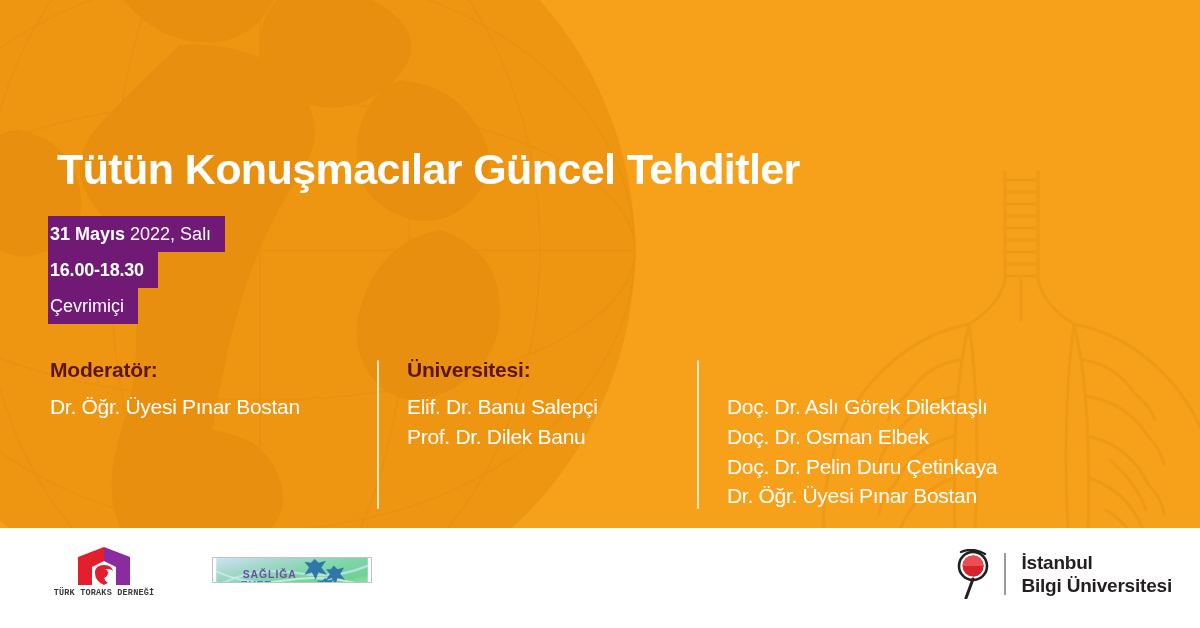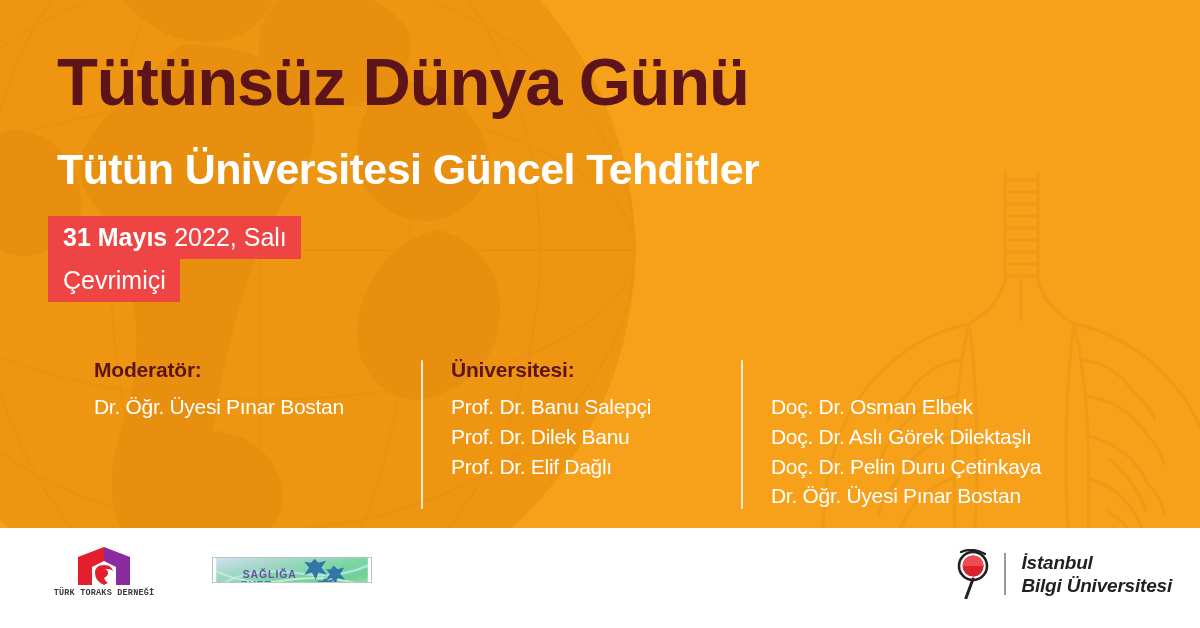--- a/index.html
+++ b/index.html
@@ -77,40 +77,39 @@
   
   .meta-stack {
     position: absolute;
     left: 48px;
     top: 216px;
     display: flex;
     flex-direction: column;
     align-items: flex-start;
   }
   .meta-line {
-    background: #ef4444;
+    background: #701a75;
     color: #FFFFFF;
-    font-size: 25px;
+    font-size: 18px;
     line-height: 1.0;
-    padding: 9px 14px 9px 15px;
+    padding: 9px 14px 9px 2px;
     white-space: nowrap;
   }
   .meta-line b { font-weight: bold; }
   .meta-line .light { font-weight: normal; }
   .meta-line.strong { font-weight: bold; letter-spacing: -0.2px; }
 
   
   .people {
     position: absolute;
     left: 50px;
     top: 358px;
     right: 30px;
     display: flex;
     align-items: flex-start;
-    margin-left: 44px;
   }
   .col { position: relative; }
   .col-moderator { width: 327px; }
   .col-speakers-a { width: 290px; padding-left: 0; }
   .col-speakers-b { width: 340px; }
 
   .col-divider {
     width: 2px;
     align-self: stretch;
     background: rgba(255,255,255,0.80);
@@ -177,21 +176,20 @@
     margin: 0 15px 0 9px;
     flex: none;
   }
   .bilgi-text {
     font-size: 19px;
     line-height: 1.22;
     font-weight: bold;
     color: #231F20;
     letter-spacing: -0.2px;
     white-space: nowrap;
-    font-style: italic;
   }
   .tt-text {
     position: absolute;
     left: 0; top: 45px;
     width: 112px;
     text-align: center;
     font-size: 8.5px;
     font-weight: bold;
     color: #3b3b3b;
     letter-spacing: 0.2px;
@@ -271,50 +269,49 @@
           <path d="M348 324 q14 14 16 30"></path>
           <path d="M310 300 q26 22 36 50"></path>
           <path d="M306 350 q26 16 34 42"></path>
         </g>
       </svg>
     </div>
   </div>
 
   <div class="panel">
 
-    <div class="headline">Tütünsüz Dünya Günü</div>
-    <div class="subhead">Tütün Üniversitesi Güncel Tehditler</div>
+    <div class="subhead">Tütün Konuşmacılar Güncel Tehditler</div>
 
     <div class="meta-stack">
       <div class="meta-line"><b>31 Mayıs</b><span class="light"> 2022, Salı</span></div>
+      <div class="meta-line strong">16.00-18.30</div>
       <div class="meta-line">Çevrimiçi</div>
     </div>
 
     <div class="people">
 
       <div class="col col-moderator">
         <div class="role-title">Moderatör:</div>
         <div class="person">Dr. Öğr. Üyesi Pınar Bostan</div>
       </div>
 
       <div class="col-divider"></div>
 
       <div class="col col-speakers-a">
         <div class="role-title">Üniversitesi:</div>
-        <div class="person">Prof. Dr. Banu Salepçi</div>
+        <div class="person">Elif. Dr. Banu Salepçi</div>
         <div class="person">Prof. Dr. Dilek Banu</div>
-        <div class="person">Prof. Dr. Elif Dağlı</div>
       </div>
 
       <div class="col-divider"></div>
 
       <div class="col col-speakers-b">
         <div class="role-title" style="visibility:hidden">Konuşmacılar:</div>
+        <div class="person">Doç. Dr. Aslı Görek Dilektaşlı</div>
         <div class="person">Doç. Dr. Osman Elbek</div>
-        <div class="person">Doç. Dr. Aslı Görek Dilektaşlı</div>
         <div class="person">Doç. Dr. Pelin Duru Çetinkaya</div>
         <div class="person">Dr. Öğr. Üyesi Pınar Bostan</div>
       </div>
 
     </div>
   </div>
 
   <div class="footer"></div>
 
   <div class="logo-tt">

